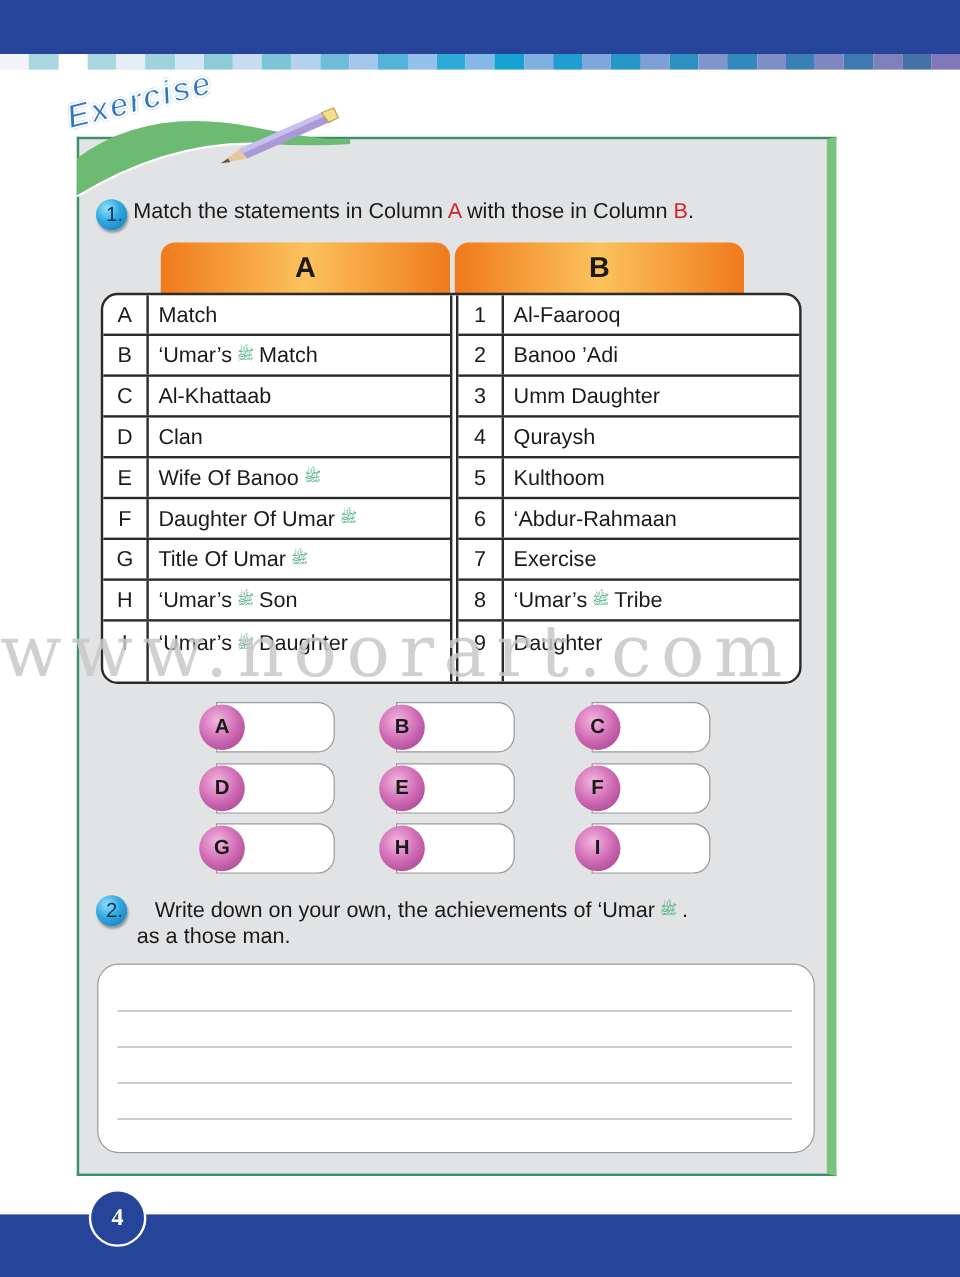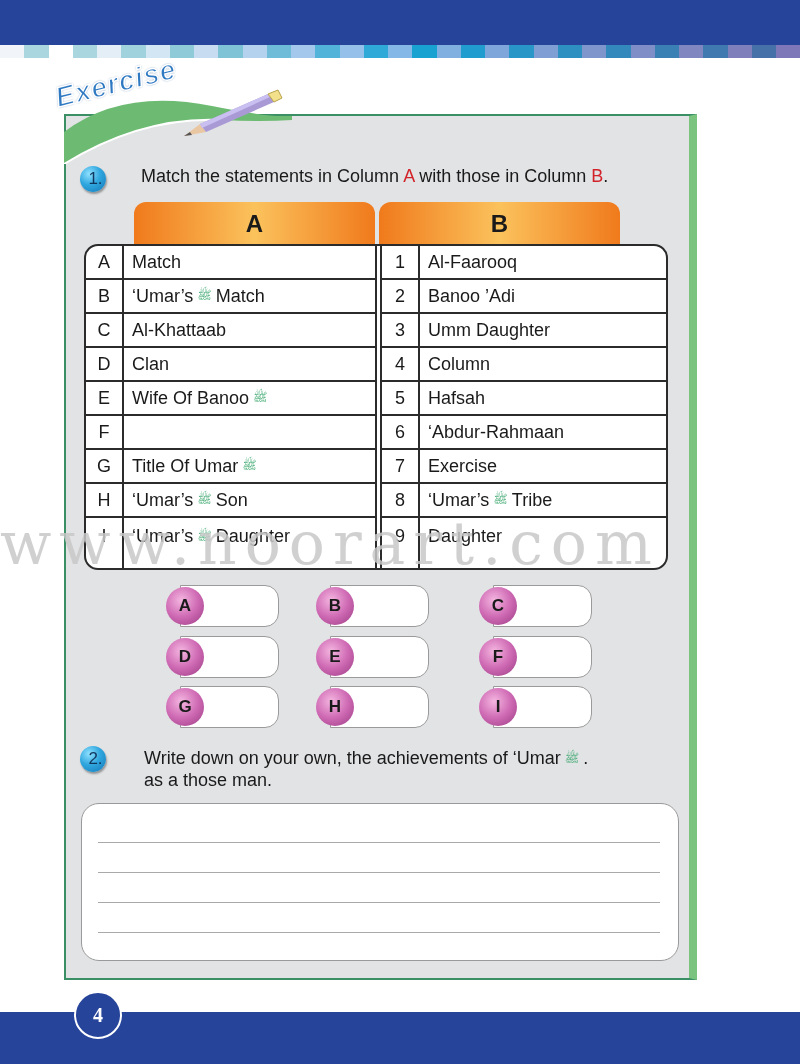--- a/index.html
+++ b/index.html
@@ -17,21 +17,21 @@
   .exercise-title { position: absolute; left: 60px; top: 82px; font-size: 28px; font-weight: bold;
                     font-style: italic; color: #2f79c2; letter-spacing: 1px;
                     -webkit-text-stroke: 1.5px #ffffff; transform: rotate(-14deg); transform-origin: left bottom;
                     text-shadow: 0 0 2px #1d4f8e; }
   .pencil { position: absolute; left: 180px; top: 88px; width: 104px; height: 52px; }
 
   .q-bubble { position: absolute; width: 26px; height: 26px; border-radius: 50%;
               background: radial-gradient(circle at 35% 30%, #8fe1ff 0%, #2fa6de 45%, #1478b8 100%);
               box-shadow: 1px 2px 2px rgba(0,0,0,0.35); display: flex; align-items: center; justify-content: center;
               font-size: 17px; color: #10365e; padding-left: 5px; }
-  .q-text { position: absolute; font-size: 18px; color: #1a1a1a; white-space: nowrap; margin-left: 30px; }
+  .q-text { position: absolute; font-size: 18px; color: #1a1a1a; white-space: nowrap; }
   .q-text .red { color: #d2232a; }
 
   .col-head { position: absolute; top: 202px; height: 44px; border-radius: 12px 12px 0 0;
               background: linear-gradient(90deg, #f07a1c 0%, #fbc25c 50%, #f07a1c 100%);
               font-size: 24px; font-weight: bold; text-align: center; line-height: 44px; color: #1a1a1a; }
 
   .match-table { position: absolute; left: 84px; top: 244px; width: 584px; height: 326px;
                  background: #ffffff; border: 2px solid #2b2b2b; border-radius: 14px; overflow: hidden; }
   .col { position: absolute; top: 0; height: 100%; }
   .col-a { left: 0; width: 291px; border-right: 2px solid #2b2b2b; }
@@ -148,20 +148,21 @@
       <div class="row" style="top: 102px;">
         <div class="key">D</div>
         <div class="val"><span>Clan</span></div>
       </div>
       <div class="row" style="top: 136px;">
         <div class="key">E</div>
         <div class="val"><span>Wife Of Banoo</span><span class="honor">ﷺ</span></div>
       </div>
       <div class="row" style="top: 170px;">
         <div class="key">F</div>
+        <div class="val"><span>Daughter Of Umar</span><span class="honor">ﷺ</span></div>
       </div>
       <div class="row" style="top: 204px;">
         <div class="key">G</div>
         <div class="val"><span>Title Of Umar</span><span class="honor">ﷺ</span></div>
       </div>
       <div class="row" style="top: 238px;">
         <div class="key">H</div>
         <div class="val"><span>‘Umar’s</span><span class="honor">ﷺ</span><span>Son</span></div>
       </div>
       <div class="row last" style="top: 272px;">
@@ -177,25 +178,25 @@
       <div class="row" style="top: 34px;">
         <div class="key">2</div>
         <div class="val"><span>Banoo ’Adi</span></div>
       </div>
       <div class="row" style="top: 68px;">
         <div class="key">3</div>
         <div class="val"><span>Umm Daughter</span></div>
       </div>
       <div class="row" style="top: 102px;">
         <div class="key">4</div>
-        <div class="val"><span>Column</span></div>
+        <div class="val"><span>Quraysh</span></div>
       </div>
       <div class="row" style="top: 136px;">
         <div class="key">5</div>
-        <div class="val"><span>Hafsah</span></div>
+        <div class="val"><span>Kulthoom</span></div>
       </div>
       <div class="row" style="top: 170px;">
         <div class="key">6</div>
         <div class="val"><span>‘Abdur-Rahmaan</span></div>
       </div>
       <div class="row" style="top: 204px;">
         <div class="key">7</div>
         <div class="val"><span>Exercise</span></div>
       </div>
       <div class="row" style="top: 238px;">
@@ -246,21 +247,21 @@
     </div>
     <div class="answer" style="left: 313px; top: 101px;">
       <div class="slot"></div>
       <div class="ball">I</div>
     </div>
   </div>
 
 <div class="q-bubble" style="left:80px; top:746px;">
   <span>2.</span>
 </div>
-<div class="q-text" style="left:114px; top:748px;">
+<div class="q-text" style="left:129px; top:748px;">
   <span>Write down on your own, the achievements of ‘Umar</span><span class="honor">ﷺ</span><span>.</span>
 </div>
 <div class="q-text" style="left:114px; top:770px;">as a those man.</div>
 
 <div class="write-box">
   <div class="write-line" style="top:38px;"></div>
   <div class="write-line" style="top:68px;"></div>
   <div class="write-line" style="top:98px;"></div>
   <div class="write-line" style="top:128px;"></div>
 </div>

